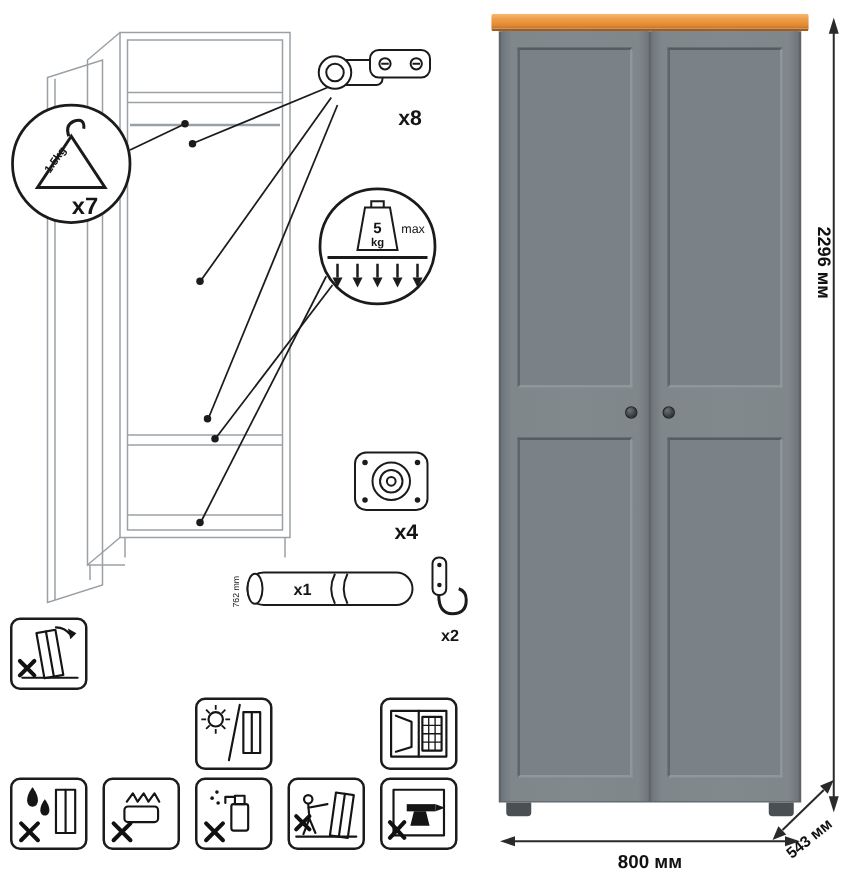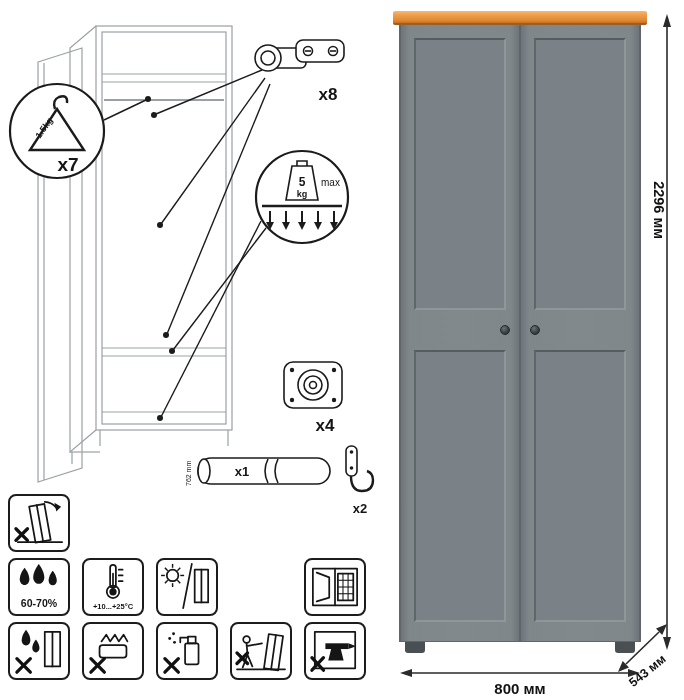--- a/index.html
+++ b/index.html
@@ -180,41 +180,21 @@
         <rect class="pict" x="24" y="8" width="16" height="38"></rect>
         <line class="pict" x1="32" y1="8" x2="32" y2="46"></line>
       </g>
       <path class="pict" d="M46,10 A16,16 0 0 0 34,4"></path>
       <polygon class="pict-fill" points="46,14 44,5 51,9"></polygon>
       <line class="xmark" x1="4" y1="32" x2="16" y2="44"></line>
       <line class="xmark" x1="16" y1="32" x2="4" y2="44"></line>
     </svg>
   </div>
 
-  <div class="care-box" style="left:8px;top:558px">
-    <svg width="54" height="50" viewBox="0 0 56 52">
-      <path class="pict-fill" transform="translate(8,6)" d="M0,12 C0,6 5,0 5,0 C5,0 10,6 10,12 C10,15.5 7.8,18 5,18 C2.2,18 0,15.5 0,12 Z"></path>
-      <path class="pict-fill" transform="translate(22,2) scale(1.15)" d="M0,12 C0,6 5,0 5,0 C5,0 10,6 10,12 C10,15.5 7.8,18 5,18 C2.2,18 0,15.5 0,12 Z"></path>
-      <path class="pict-fill" transform="translate(38,9) scale(0.85)" d="M0,12 C0,6 5,0 5,0 C5,0 10,6 10,12 C10,15.5 7.8,18 5,18 C2.2,18 0,15.5 0,12 Z"></path>
-      <text class="care-text" x="28" y="47" text-anchor="middle" font-size="11">60-70%</text>
-    </svg>
-  </div>
-
-  <div class="care-box" style="left:82px;top:558px">
-    <svg width="54" height="50" viewBox="0 0 56 52">
-      <rect class="pict" x="25" y="3" width="6" height="24" rx="3"></rect>
-      <circle class="pict" cx="28" cy="31" r="6.5"></circle>
-      <circle class="pict-fill" cx="28" cy="31" r="3.8"></circle>
-      <line class="pict" x1="28" y1="12" x2="28" y2="27" stroke-width="2.6"></line>
-      <line class="pict" x1="34" y1="8" x2="38" y2="8" stroke-width="1.4"></line>
-      <line class="pict" x1="34" y1="14" x2="38" y2="14" stroke-width="1.4"></line>
-      <line class="pict" x1="34" y1="20" x2="38" y2="20" stroke-width="1.4"></line>
-      <text class="care-text" x="28" y="49" text-anchor="middle" font-size="7.8">+10...+25°C</text>
-    </svg>
-  </div>
+
 
   <div class="care-box" style="left:156px;top:558px">
     <svg width="54" height="50" viewBox="0 0 56 52">
       <circle class="pict" cx="13" cy="14" r="6"></circle>
       <g stroke="#151515" stroke-width="1.5">
         <line x1="13" y1="2" x2="13" y2="6"></line>
           <line x1="13" y1="22" x2="13" y2="26"></line>
         <line x1="1" y1="14" x2="5" y2="14"></line>
           <line x1="21" y1="14" x2="25" y2="14"></line>
         <line x1="5" y1="6" x2="8" y2="9"></line>

